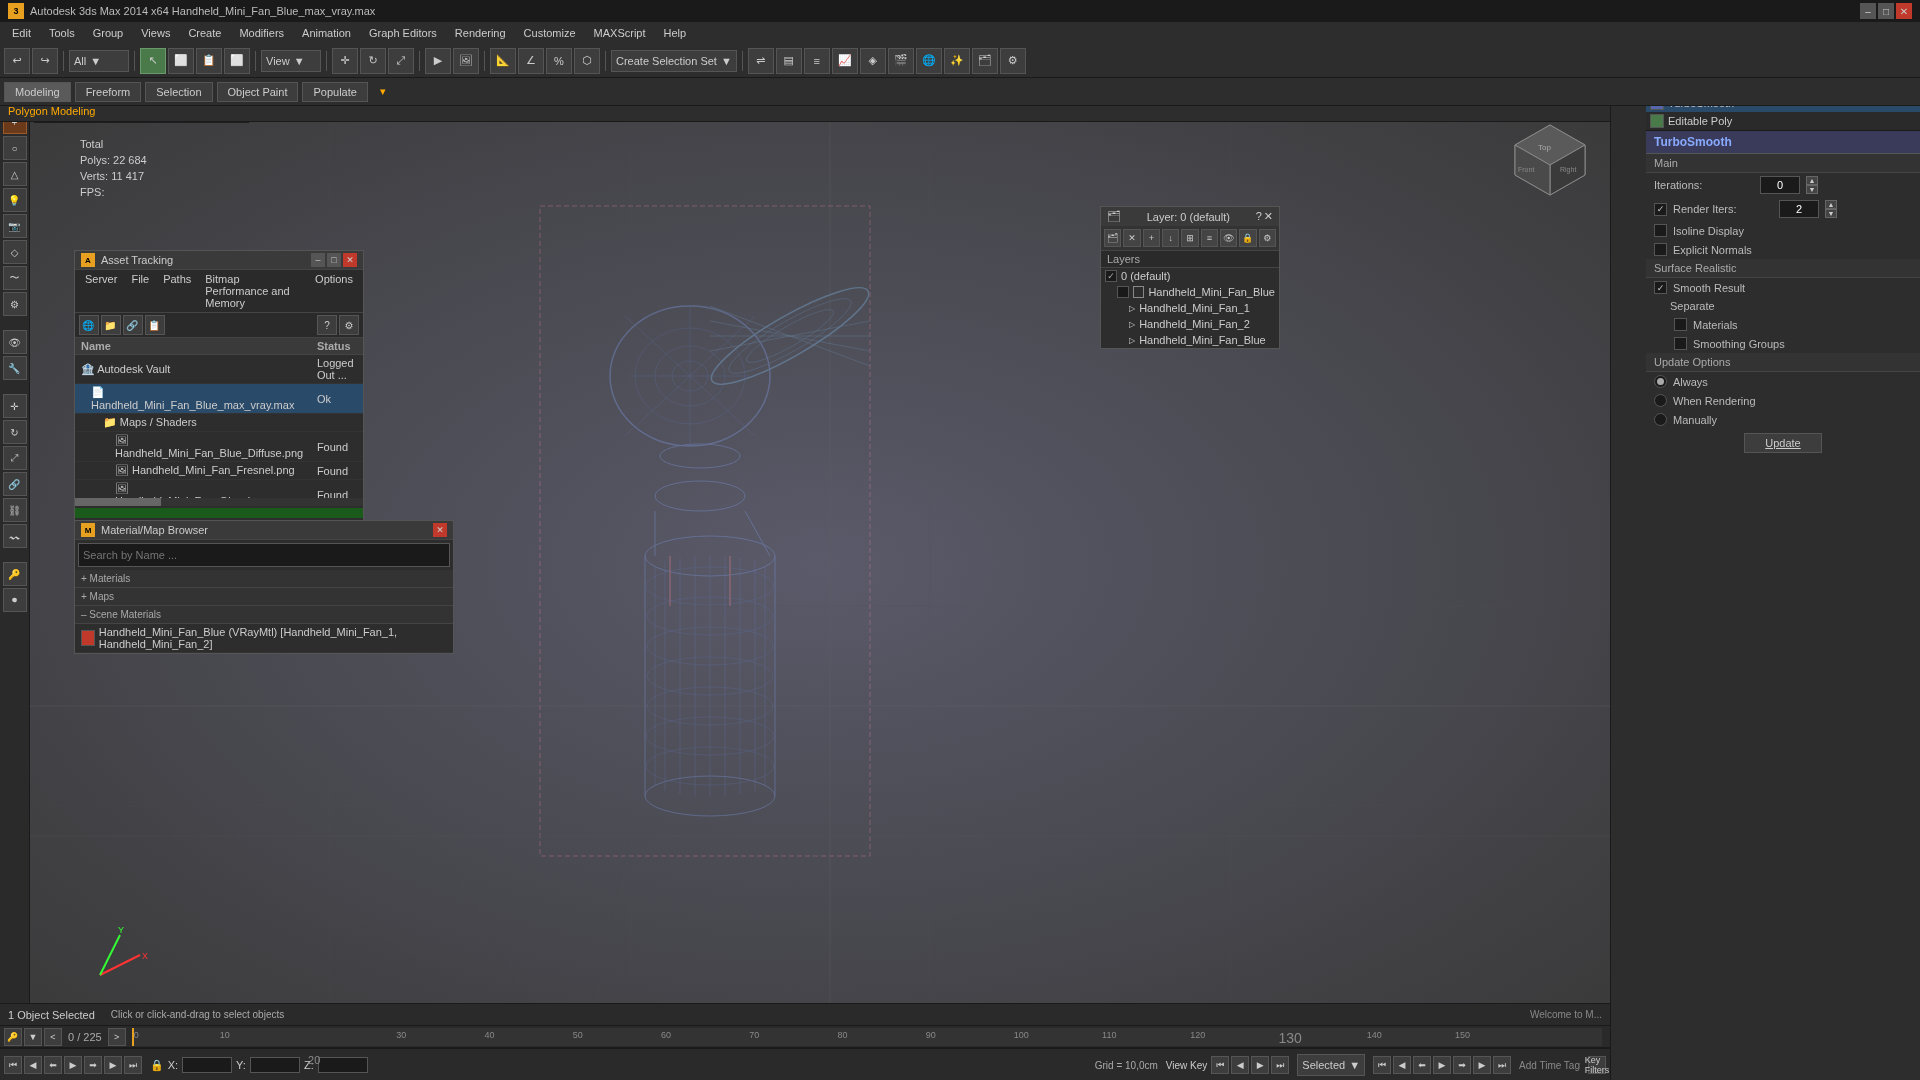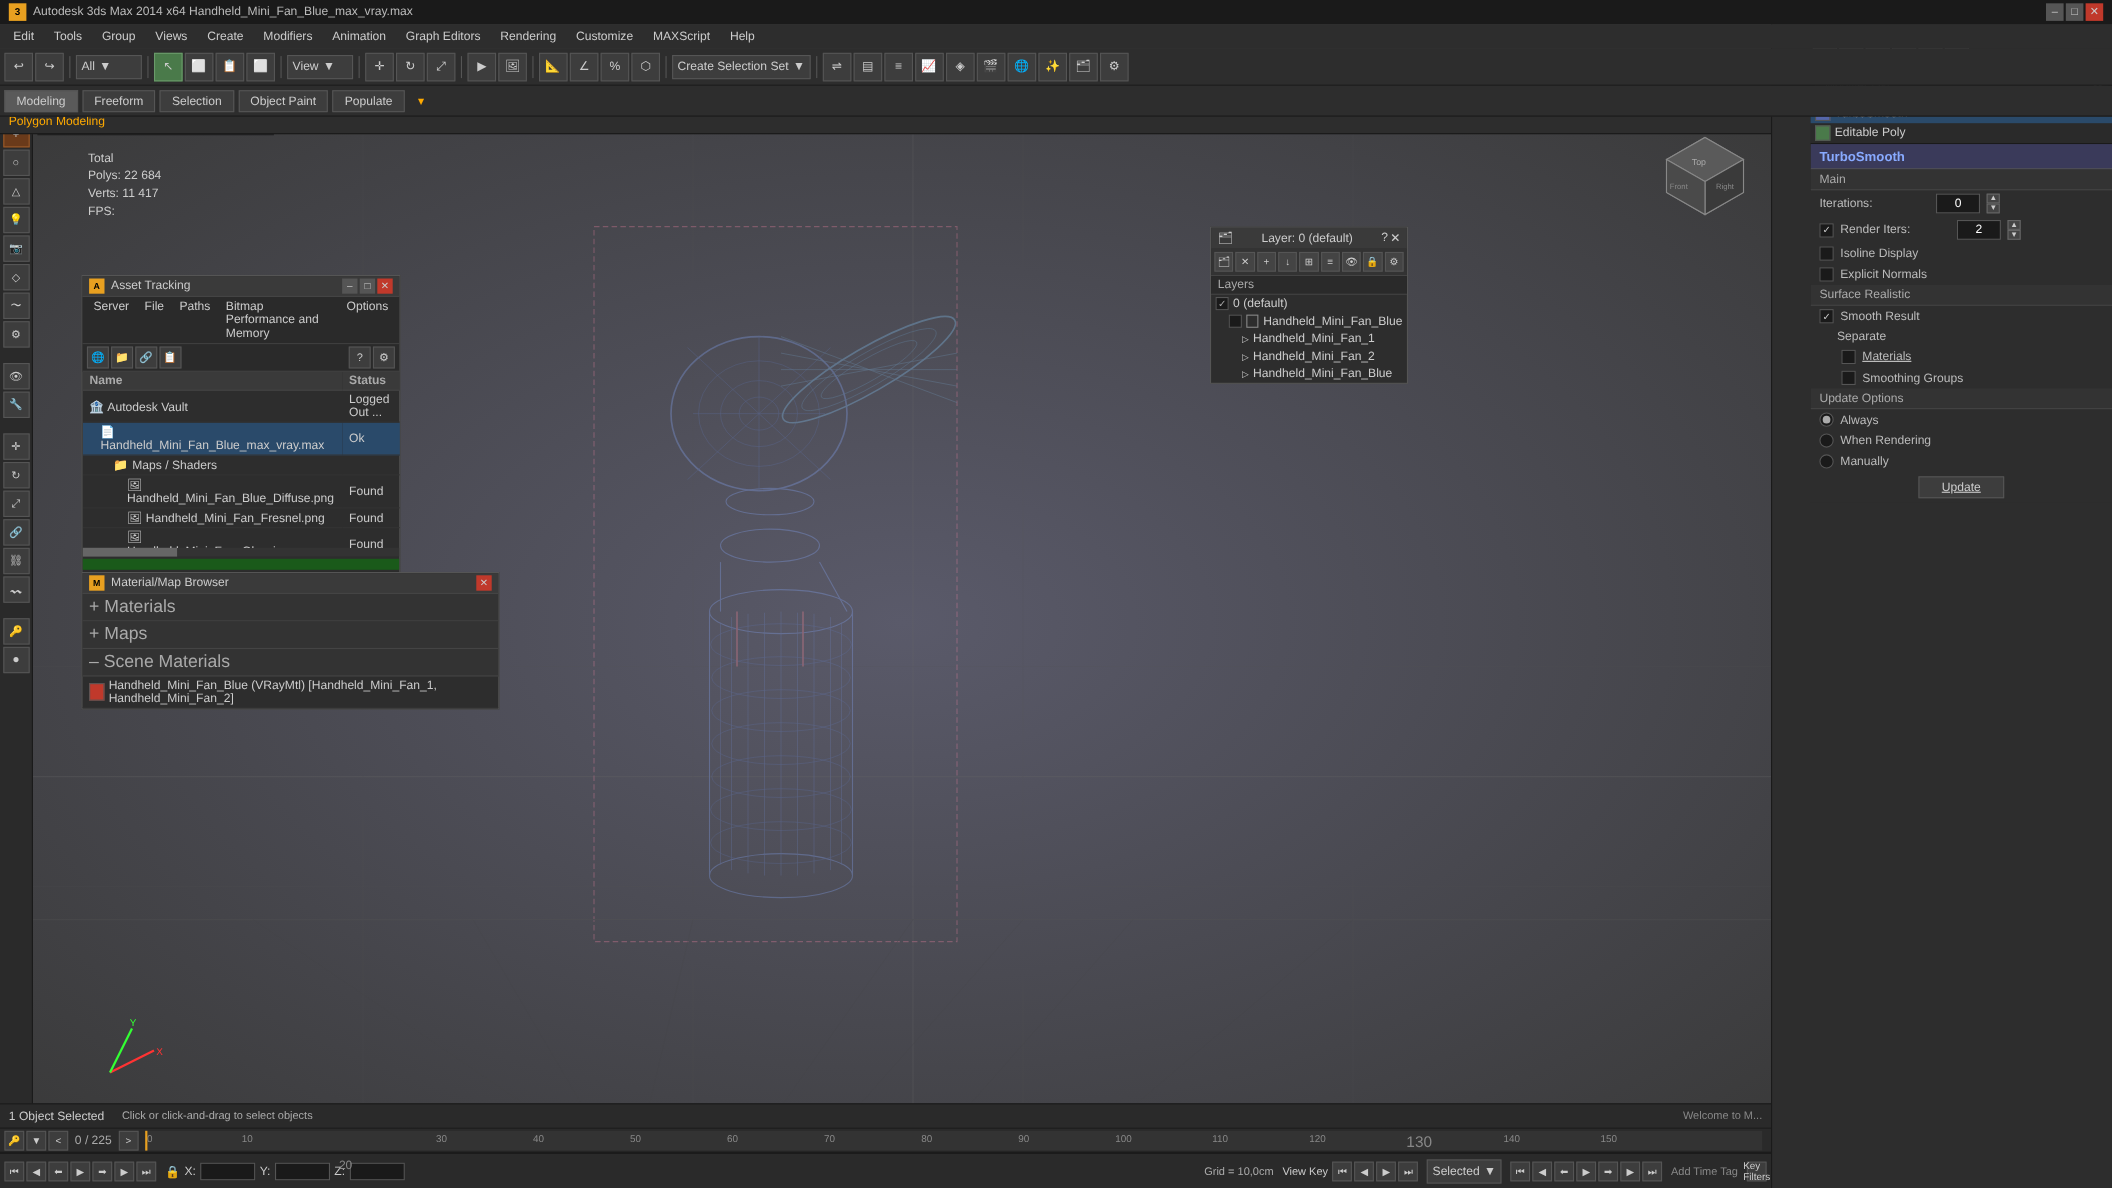--- a/index.html
+++ b/index.html
@@ -600,21 +600,21 @@
       background: #1a1a1a;
       border: 1px solid #555;
       color: #ccc;
       font-size: 11px;
       padding: 0 4px;
     }
     .mat-section {
       padding: 3px 6px;
       background: #333;
       color: #aaa;
-      font-size: 16px;
+      font-size: 10px;
       border-bottom: 1px solid #444;
       cursor: pointer;
     }
     .mat-item {
       display: flex;
       align-items: center;
       padding: 2px 6px;
       font-size: 11px;
       color: #ccc;
       gap: 4px;
@@ -1028,21 +1028,21 @@
     <div class="ts-row">
       <div class="ts-checkbox checked"></div>
       <span class="ts-label">Smooth Result</span>
     </div>
 
     <div class="ts-row">
       <span class="ts-label" style="padding-left:16px;">Separate</span>
     </div>
 
     <div class="ts-row">
-      <div style="padding-left:20px; display:flex; align-items:flex-start; gap:6px;text-decoration:underline;">
+      <div style="padding-left:20px; display:flex; align-items:flex-end; gap:6px;">
         <div class="ts-checkbox"></div>
         <span class="ts-label">Materials</span>
       </div>
     </div>
 
     <div class="ts-row">
       <div style="padding-left:20px; display:flex; align-items:center; gap:6px;">
         <div class="ts-checkbox"></div>
         <span class="ts-label">Smoothing Groups</span>
       </div>
@@ -1208,20 +1208,23 @@
   <div class="panel-titlebar">
     <div class="panel-title">
       <div class="panel-icon">M</div>
       <span>Material/Map Browser</span>
     </div>
     <div class="panel-controls">
       <button class="panel-ctrl-btn close">✕</button>
     </div>
   </div>
 
+  <div style="padding:3px;">
+    <input class="mat-search" type="text" placeholder="Search by Name ..." style="">
+  </div>
 
   <div class="mat-section">+ Materials</div>
   <div class="mat-section">+ Maps</div>
   <div class="mat-section">– Scene Materials</div>
 
   <div class="mat-item">
     <div class="mat-color-swatch"></div>
     <span>Handheld_Mini_Fan_Blue (VRayMtl) [Handheld_Mini_Fan_1, Handheld_Mini_Fan_2]</span>
   </div>
 </div>

